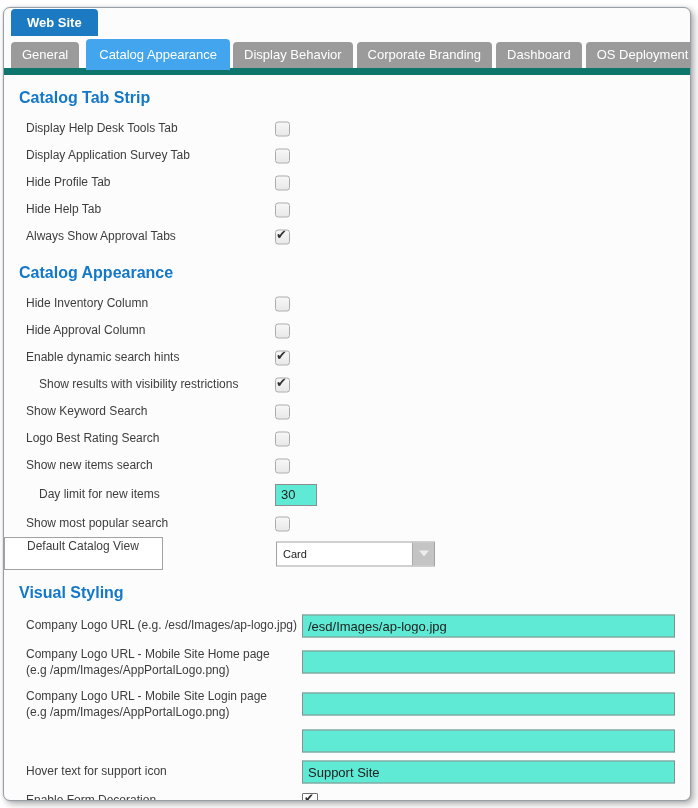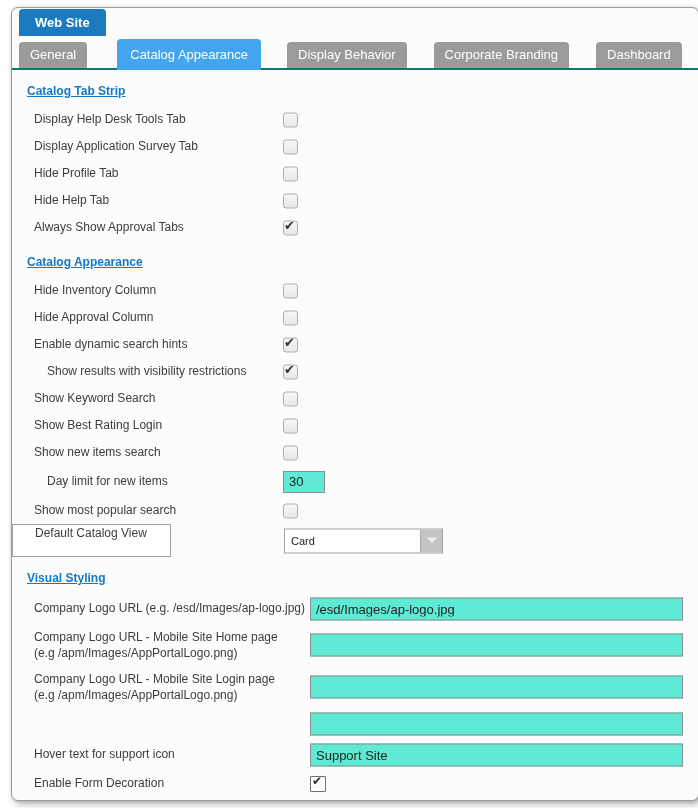--- a/index.html
+++ b/index.html
@@ -3,46 +3,46 @@
 <meta charset="utf-8">
 <style>
   html,body{margin:0;padding:0;}
   body{
     width:698px;height:808px;background:#ffffff;
     font-family:"Liberation Sans", sans-serif;
     -webkit-font-smoothing:antialiased;
     position:relative;overflow:hidden;
   }
   .frame{
-    position:absolute;left:11px;top:7px;width:686px;height:792px;
+    position:absolute;left:3px;top:7px;width:686px;height:792px;
     background:#fcfcfc;border:1px solid #979ea5;border-radius:7px;
     box-shadow:3px 3px 7px rgba(0,0,0,.33), 0 0 2px rgba(0,0,0,.15);
     overflow:hidden;
   }
   
   .toptab{
     display:inline-block;margin:1px 0 0 7px;padding:0 16px;height:27px;line-height:27px;
     color:#fff;font-weight:bold;font-size:13px;border-radius:4px 4px 0 0;cursor:default;
   }
   
   .tabstrip{
     display:flex;align-items:flex-end;padding-left:7px;height:32px;
-    border-bottom:2px solid #0f766e;position:relative;gap:23px;
+    border-bottom:7px solid #0f766e;position:relative;
   }
   .tab{
     background:#9b9b9b;color:#fff;font-size:13px;height:26px;line-height:26px;
     padding:0 11px;border-radius:4px 4px 0 0;margin-right:4px;white-space:nowrap;cursor:default;
   }
   .tab.active{
     height:31px;line-height:31px;margin:0 3px -2px 3px;padding:0 13px;
     position:relative;z-index:2;
   }
   
   .content{position:relative;}
-  .sec-title{font-size:12px;font-weight:bold;color:#1378c8;margin:14px 0 0 15px;text-decoration:underline;}
+  .sec-title{font-size:16px;font-weight:bold;color:#1378c8;margin:14px 0 0 15px;}
   .section{margin-top:8px;}
   .row{height:27px;display:flex;align-items:center;position:relative;}
   .row.text{height:31px;}
   .row.text.small{height:31px;}
   .row.select{height:31px;}
   .row.two{height:42px;align-items:center;}
   .lbl{margin-left:22px;font-size:12px;color:#3d3d3d;line-height:1.35;}
   .row.indent .lbl{margin-left:35px;}
   .ctrl{position:absolute;left:271px;top:50%;transform:translateY(-50%);display:flex;align-items:center;}
   .section.visual .ctrl{left:298px;}
@@ -167,21 +167,21 @@
         <div class="row checkbox">
           <div class="lbl">
             <div>Show Keyword Search</div>
           </div>
           <div class="ctrl">
             <span class="cb"></span>
           </div>
         </div>
         <div class="row checkbox">
           <div class="lbl">
-            <div>Show Best Rating Login</div>
+            <div>Logo Best Rating Search</div>
           </div>
           <div class="ctrl">
             <span class="cb"></span>
           </div>
         </div>
         <div class="row checkbox">
           <div class="lbl">
             <div>Show new items search</div>
           </div>
           <div class="ctrl">

